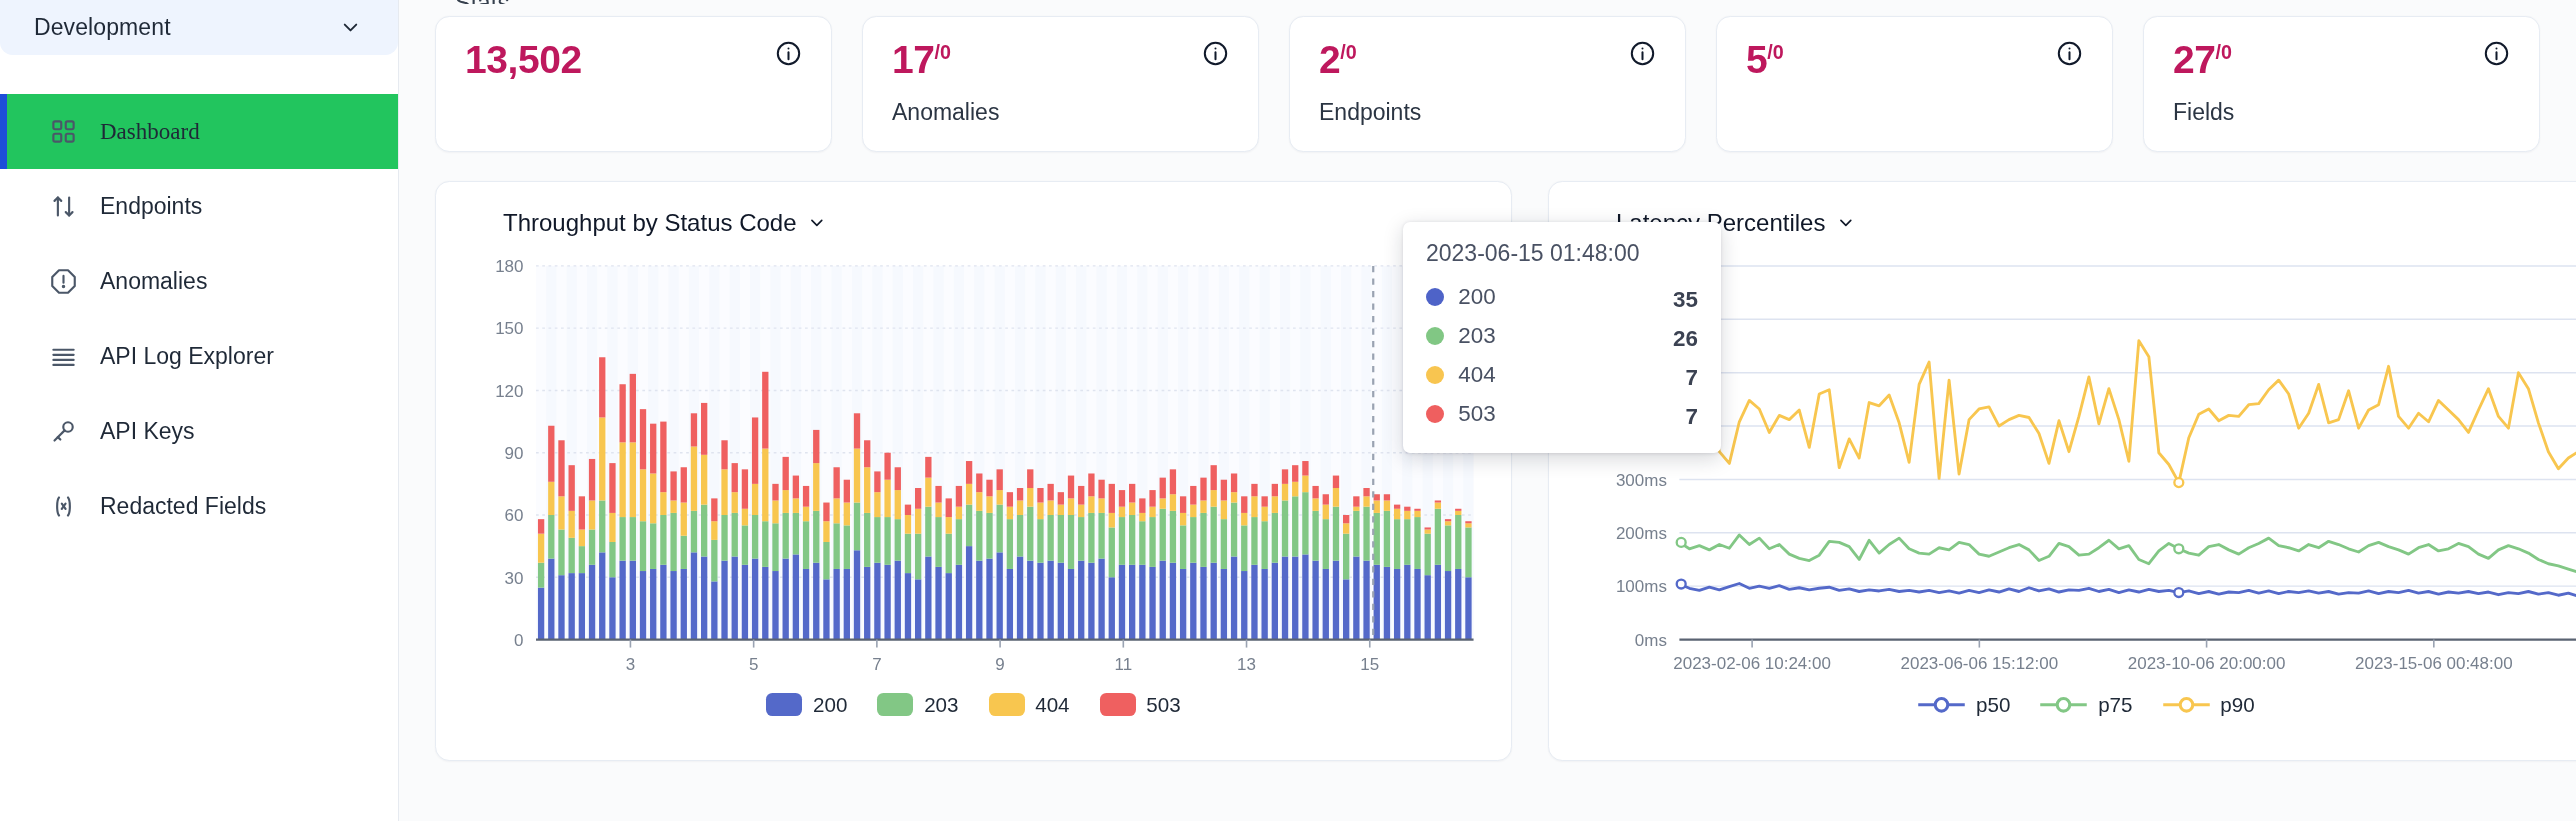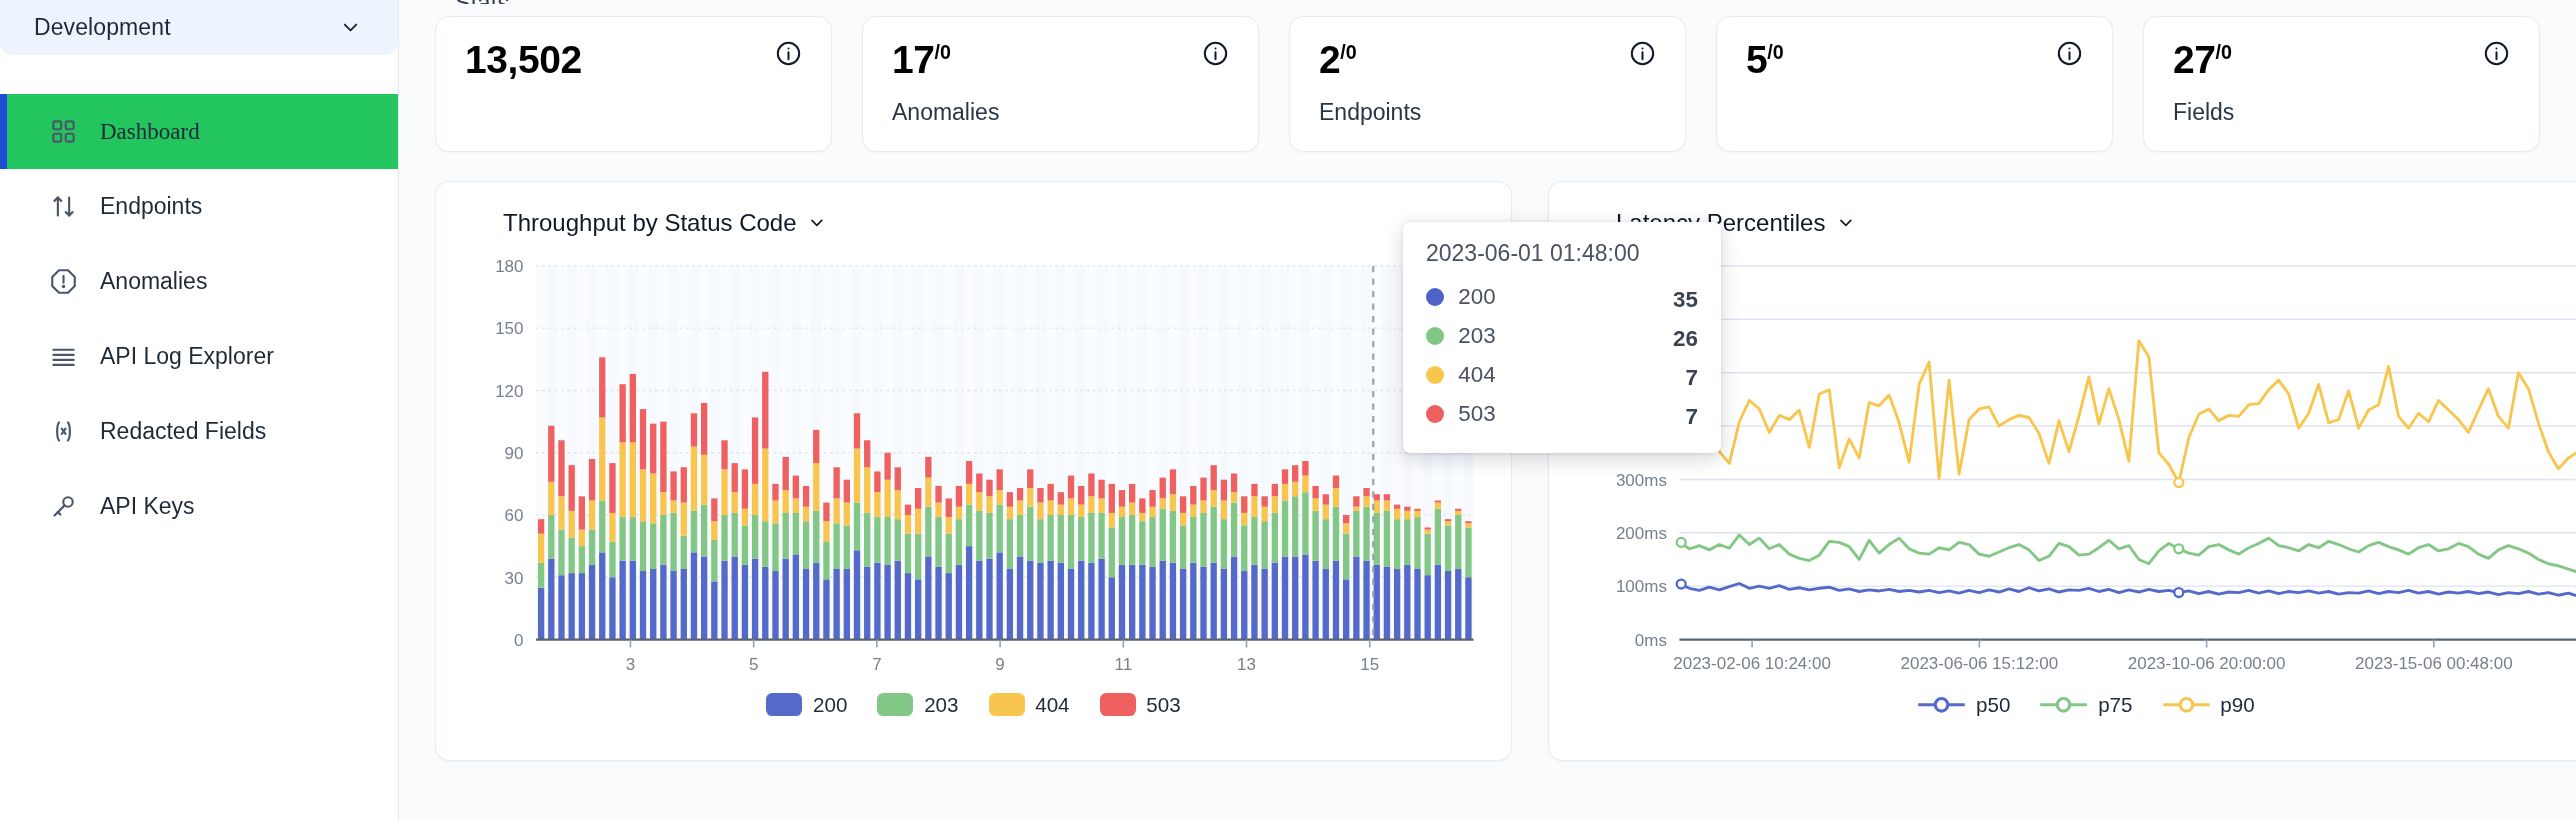--- a/index.html
+++ b/index.html
@@ -60,21 +60,21 @@
   
   .stats-row { display: flex; gap: 30px; margin-top: 12.5px; }
   .stat-card {
     flex: 1 1 0; background: #fff;
     border: 1.8px solid #e7ecf3; border-radius: 14.3px;
     height: 136px; padding: 23px 29px 0 29px;
     position: relative;
     box-shadow: 0 0.9px 1.8px rgba(16,24,40,.04);
   }
   .stat-top { display: flex; align-items: flex-start; justify-content: space-between; }
-  .stat-value { font-size: 39px; font-weight: 700; color: #000000; letter-spacing: -0.4px; line-height: 1; text-align: center; }
+  .stat-value { font-size: 39px; font-weight: 700; color: #be185d; letter-spacing: -0.4px; line-height: 1; text-align: center; }
   .stat-value .sup { font-size: 19.7px; font-weight: 600; vertical-align: super; letter-spacing: 0; }
   .stat-label { font-size: 23px; color: #2b3543; margin-top: 19.7px; }
   .info-ico { width: 27px; height: 27px; flex: 0 0 27px; color:#111a2b; cursor:pointer; display:block; }
 
   
   .charts-row { display: flex; gap: 36px; margin-top: 29px; }
   .chart-card {
     flex: 1 1 0; background: #fff;
     border: 1.8px solid #e7ecf3; border-radius: 14.3px;
     height: 580px; padding: 27px 30px 0 30px;
@@ -166,37 +166,37 @@
               <line x1="3" y1="10.5" x2="21" y2="10.5"></line>
               <line x1="3" y1="15" x2="21" y2="15"></line>
               <line x1="3" y1="19.5" x2="21" y2="19.5"></line>
             </svg>
           </span>
           <span class="nav-label">API Log Explorer</span>
         </div>
         <div class="nav-item">
           <span>
             <svg class="nav-ico" viewBox="0 0 24 24" fill="none" stroke="currentColor" stroke-width="1.9" stroke-linecap="round" stroke-linejoin="round">
+              <circle cx="16" cy="8" r="4.2"></circle>
+              <path d="M13 11L4 20"></path>
+              <path d="M7 17l2.2 2.2"></path>
+            </svg>
+          </span>
+          <span class="nav-label">API Keys</span>
+        </div>
+        <div class="nav-item">
+          <span>
+            <svg class="nav-ico" viewBox="0 0 24 24" fill="none" stroke="currentColor" stroke-width="1.9" stroke-linecap="round" stroke-linejoin="round">
               <path d="M8 4c-2.2 2.4-2.2 13.2 0 16"></path>
               <path d="M16 4c2.2 2.4 2.2 13.2 0 16"></path>
               <line x1="10.5" y1="9.5" x2="13.8" y2="14.2"></line>
               <line x1="13.8" y1="9.5" x2="10.5" y2="14.2"></line>
             </svg>
           </span>
           <span class="nav-label">Redacted Fields</span>
-        </div>
-        <div class="nav-item">
-          <span>
-            <svg class="nav-ico" viewBox="0 0 24 24" fill="none" stroke="currentColor" stroke-width="1.9" stroke-linecap="round" stroke-linejoin="round">
-              <circle cx="16" cy="8" r="4.2"></circle>
-              <path d="M13 11L4 20"></path>
-              <path d="M7 17l2.2 2.2"></path>
-            </svg>
-          </span>
-          <span class="nav-label">API Keys</span>
         </div>
       </nav>
   </aside>
 
   <main class="main">
 
     <div class="section-title">Stats</div>
 
     <div class="stats-row" id="stats-row">
         <div class="stat-card">
@@ -811,21 +811,21 @@
                   <circle cx="26" cy="11" r="7" fill="#fff" stroke="#f8c64f" stroke-width="3.4"></circle>
                 </svg>
               </span>
               <span class="lg-label">p90</span>
             </div>
           </div>
       </section>
     </div>
 
     <div class="tooltip" id="tooltip">
-        <div class="tt-title">2023-06-01 01:48:00</div>
+        <div class="tt-title">2023-06-15 01:48:00</div>
         <div class="tt-row">
           <span class="tt-dot" style="background:#4e63c8"></span>
           <span class="tt-name">200</span>
           <span class="tt-val">35</span>
         </div>
         <div class="tt-row">
           <span class="tt-dot" style="background:#81c784"></span>
           <span class="tt-name">203</span>
           <span class="tt-val">26</span>
         </div>

